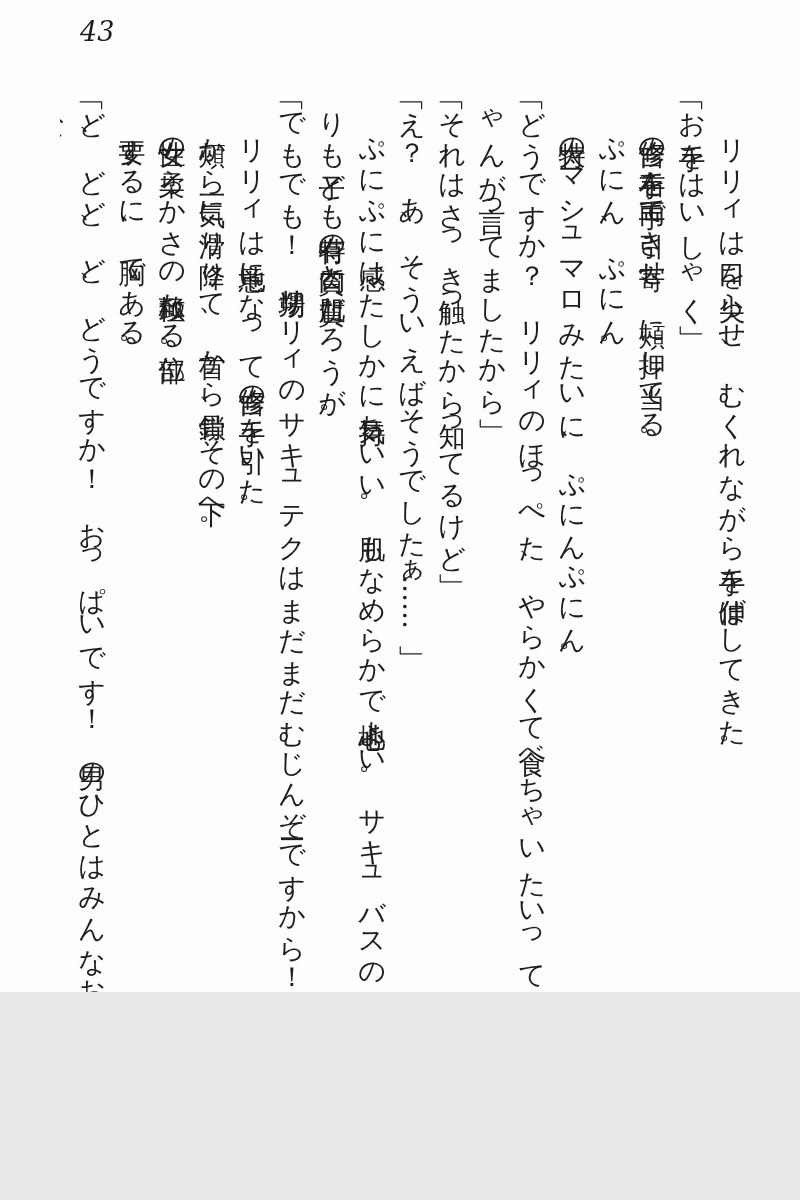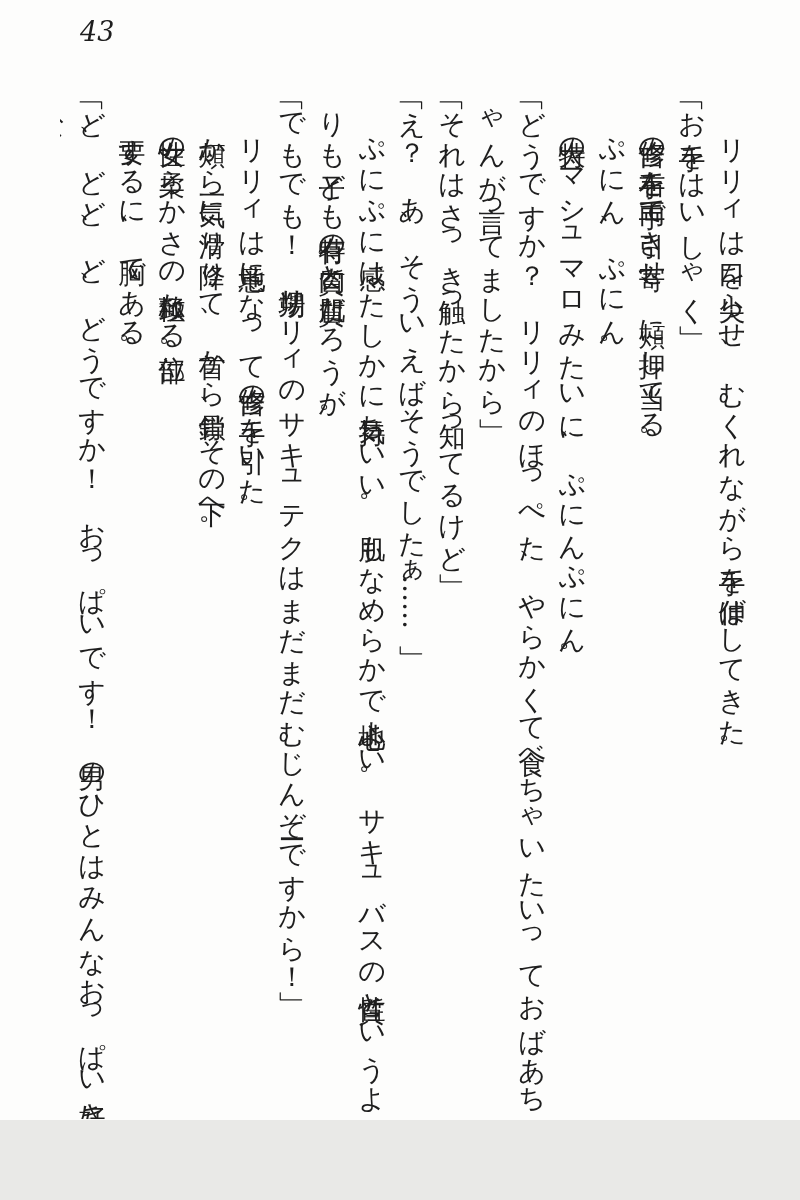--- a/index.html
+++ b/index.html
@@ -3,21 +3,21 @@
 <meta charset="utf-8">
 <style>
   html, body {
     margin: 0;
     padding: 0;
     background: #e9e9e7;
   }
   .page {
     position: relative;
     width: 800px;
-    height: 1120px;
+    height: 992px;
     background: #fdfdfc;
     overflow: hidden;
   }
   .page-number {
     position: absolute;
     top: 16px;
     left: 80px;
     font-family: "DejaVu Serif", "Liberation Serif", serif;
     font-style: italic;
     font-size: 27px;

